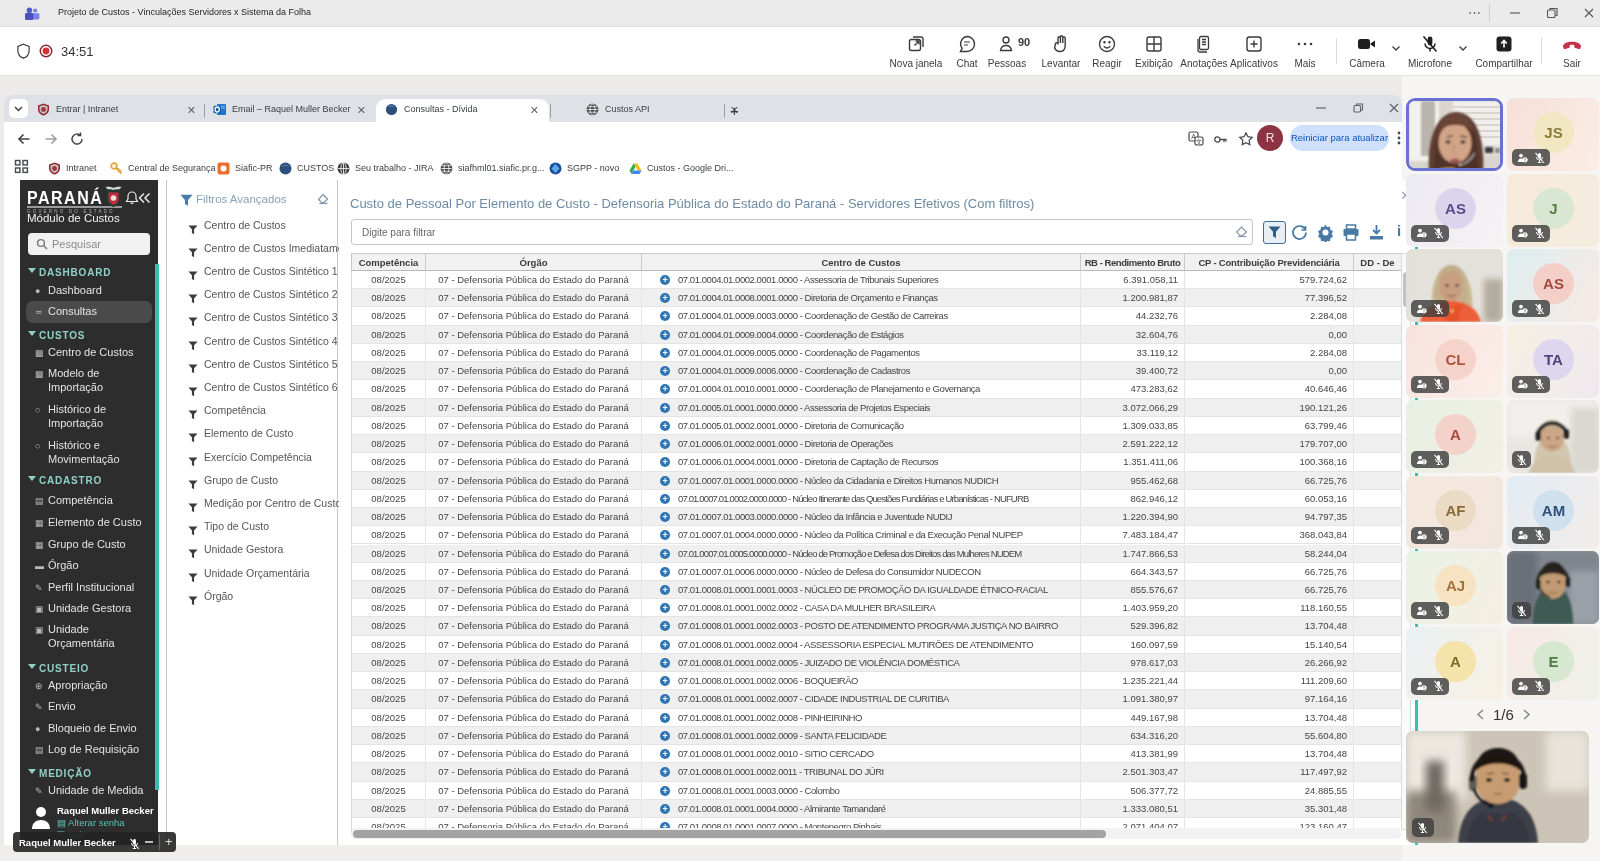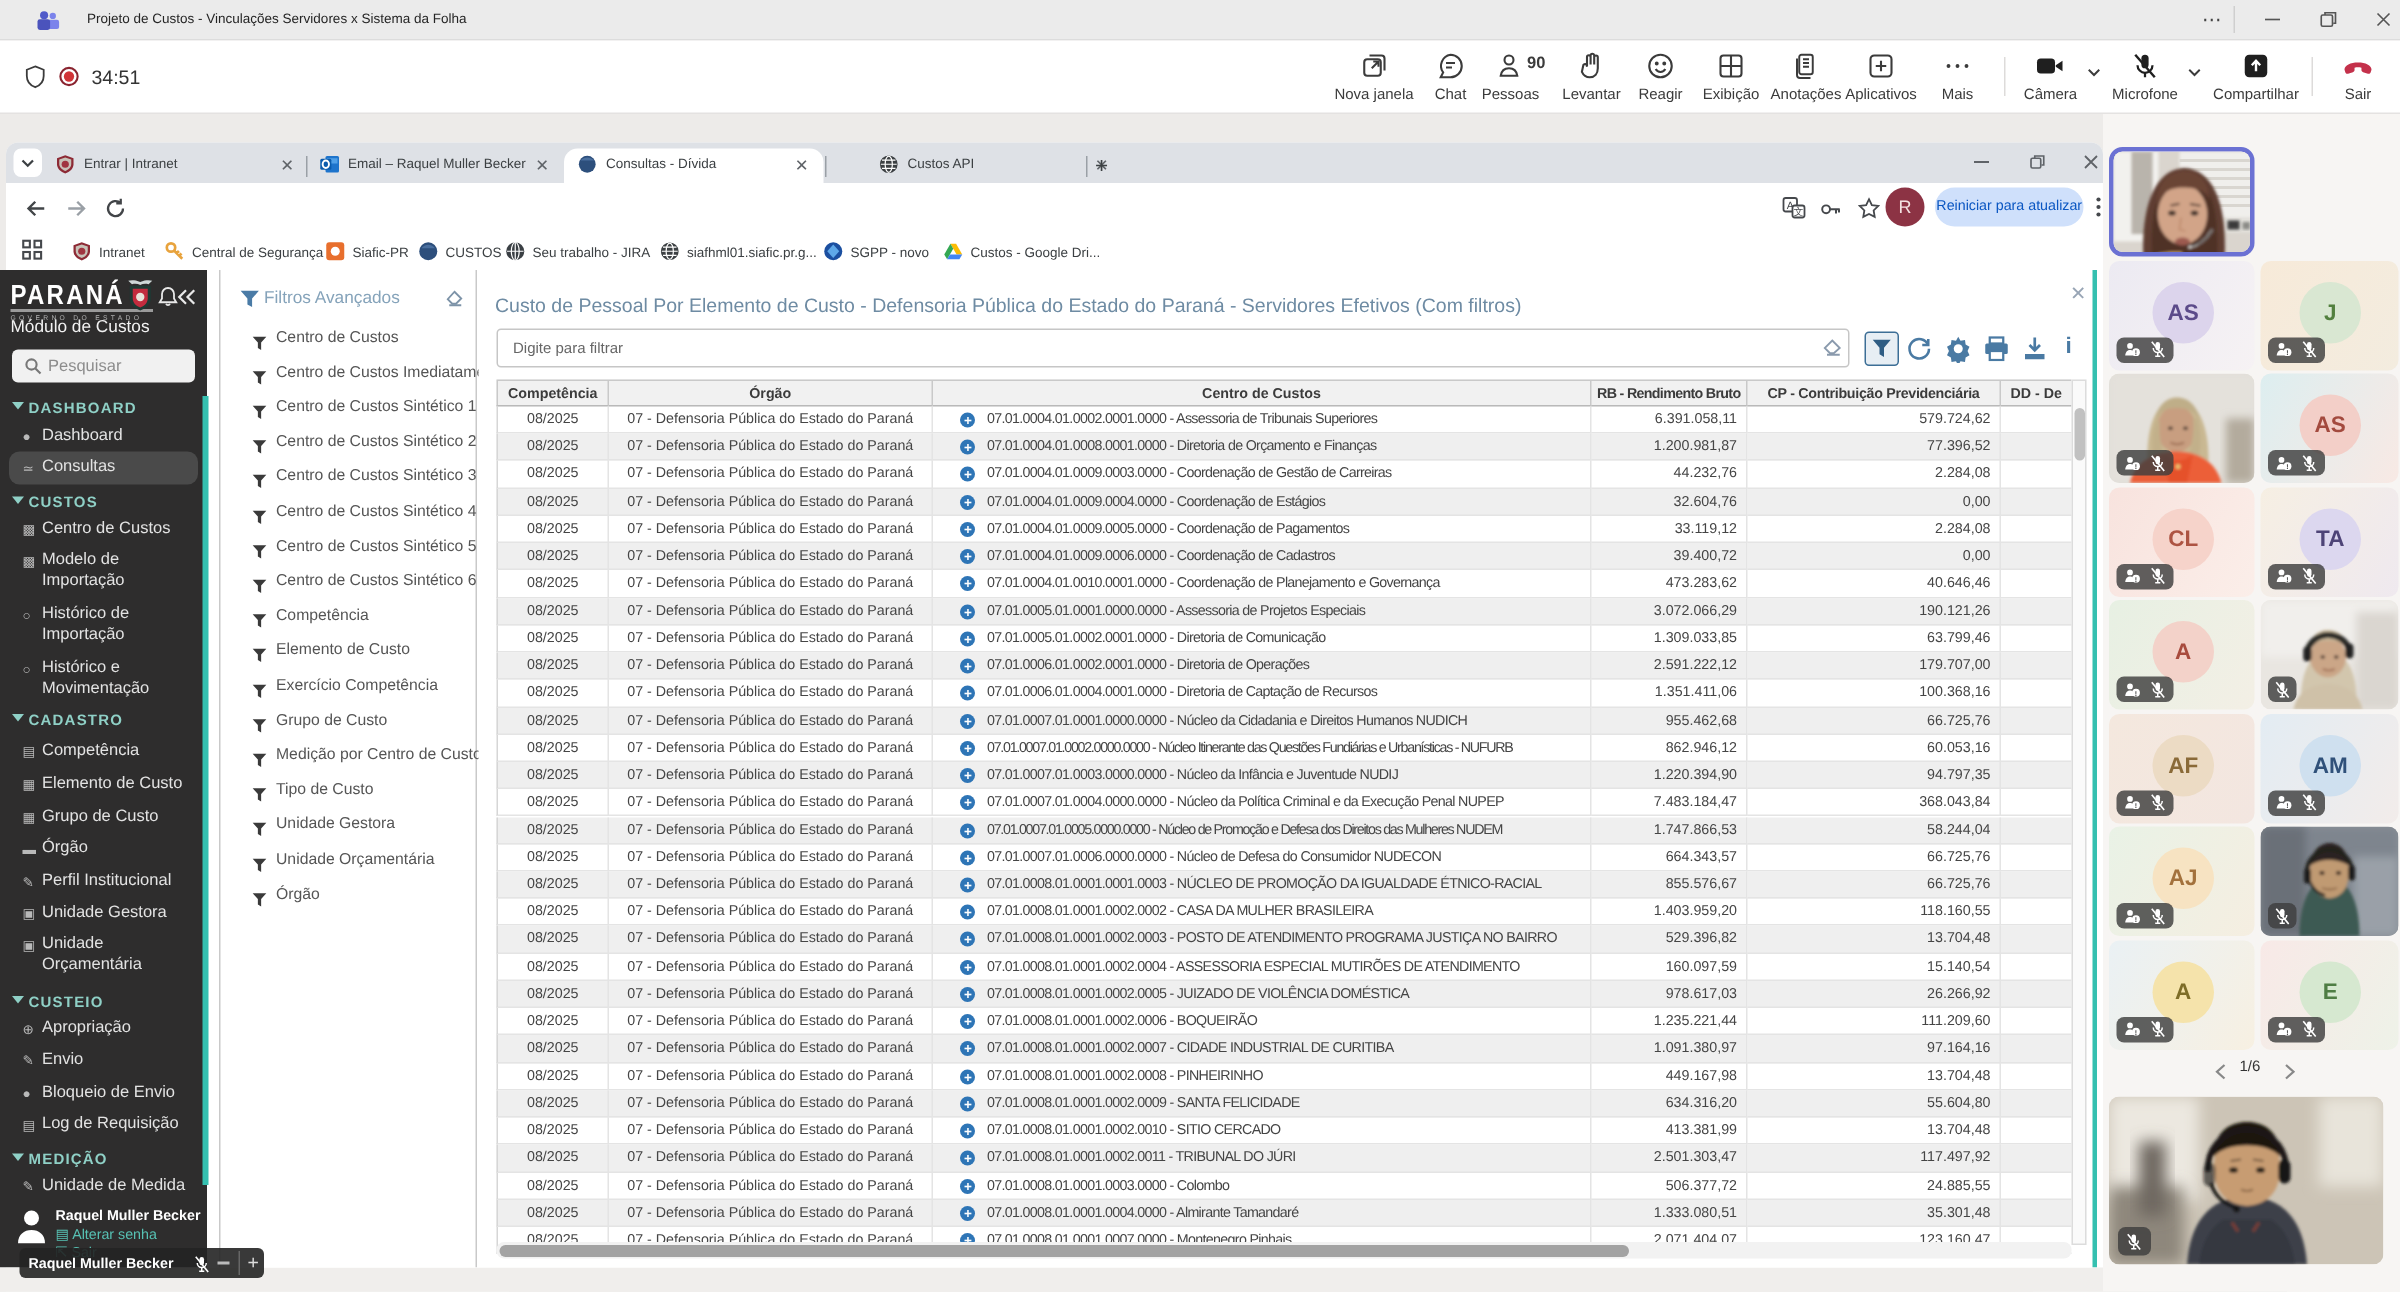--- a/index.html
+++ b/index.html
@@ -24,21 +24,21 @@
 .tab .ttx{position:absolute;top:5px;white-space:nowrap;overflow:hidden;}
 .tabx{position:absolute;top:5px;font-size:11px;color:#5f6368;}
 #activetab{background:#fff;border-radius:9px 9px 0 0;}
 .tabdiv{position:absolute;top:9px;height:14px;width:1px;background:#9aa0a6;}
 #addrbar{left:0;top:27px;width:1398px;height:33px;background:#fff;}
 #urlpill{position:absolute;left:91px;top:3px;width:1082px;height:27px;background:#eff1f4;border-radius:14px;}
 #urltext{position:absolute;left:29px;top:7px;font-size:12px;color:#2a2c30;}
 #bookbar{left:0;top:60px;width:1398px;height:25px;background:#fff;}
 .bk{position:absolute;top:8px;font-size:9px;color:#3c4043;white-space:nowrap;}
 
-#app{left:0;top:180px;width:1398px;height:665px;background:#fff;overflow:hidden;}
+#app{left:20px;top:180px;width:1398px;height:665px;background:#fff;overflow:hidden;}
 #sbar{left:0;top:0;width:138px;height:665px;background:#2e2d2d;overflow:hidden;}
 #tealstripe{left:135px;top:84px;width:4px;height:526px;background:#35c0b0;}
 #fpanel{left:146px;top:0px;width:172px;height:665px;background:#fff;border-left:1px solid #c9c9c9;border-right:1px solid #c9c9c9;}
 .sechead{position:absolute;left:12px;font-size:10px;font-weight:bold;letter-spacing:0.8px;color:#8fd0c6;}
 .mitem{position:absolute;left:28px;font-size:11px;color:#e3e3e3;white-space:nowrap;}
 .micon{position:absolute;left:15px;color:#b9b9b9;font-size:9px;}
 .fitem{position:absolute;left:35px;font-size:10.5px;width:135px;overflow:hidden;color:#555;white-space:nowrap;}
 .ficon{position:absolute;left:22px;top:1px;}
 
 .trow{position:absolute;left:331px;width:1050px;height:18.233px;display:flex;font-size:9.5px;color:#454545;}
@@ -825,20 +825,37 @@
 <ellipse cx="39" cy="41" rx="2.6" ry="1.7" fill="#40302a"></ellipse>
 <ellipse cx="54" cy="41" rx="2.6" ry="1.7" fill="#40302a"></ellipse>
 <path d="M38 36 l6 -1.2 M51 35 l7 1.2" stroke="#5a4236" stroke-width="1.4"></path>
 <path d="M45 44 L44 52 L48 53" stroke="#c08c6e" stroke-width="1.2" fill="none"></path>
 <ellipse cx="46" cy="60" rx="5" ry="2.6" fill="#9c5a50"></ellipse>
 <path d="M66 52 Q60 62 50 64" stroke="#e8e6e2" stroke-width="1.6" fill="none"></path>
 <path d="M66 52 Q61 61 52 63" stroke="#2a2a2a" stroke-width="0.9" fill="none"></path>
 <path d="M20 73 C26 68 36 66 46 67 L44 73 Z" fill="#caa36b"></path>
 </g>
       </svg></div>
+    <div class="tile" style="left:1507px;top:98px;width:92px;height:73px;background:linear-gradient(120deg,#f6dfda,#fbeee4);">
+      <div class="init" style="left:26px;top:14px;background:#f2e7c3;color:#8a7c33;">JS</div>
+      <div class="badge">
+        <svg width="11" height="10" viewBox="0 0 11 10">
+          <circle cx="4" cy="2.6" r="1.9" fill="#fff"></circle>
+          <path d="M0.8 9 c0.3-2.6 1.6-3.6 3.2-3.6 s2.9 1 3.2 3.6z" fill="#fff"></path>
+          <circle cx="8" cy="6.8" r="2.6" fill="#fff"></circle>
+          <text x="8" y="8.9" font-size="4.6" font-weight="bold" fill="#3e3e3e" text-anchor="middle" font-family="Liberation Sans">!</text>
+        </svg>
+        <svg width="11" height="12" viewBox="0 0 11 12">
+          <rect x="4" y="1" width="3" height="5.5" rx="1.5" fill="#fff"></rect>
+          <path d="M2.5 5 a3 3 0 0 0 6 0" stroke="#fff" stroke-width="1" fill="none"></path>
+          <path d="M5.5 8 V10 M3.8 10.5 H7.2" stroke="#fff" stroke-width="1"></path>
+          <path d="M1.5 0.8 L9.8 11" stroke="#fff" stroke-width="1.1"></path>
+        </svg>
+      </div>
+    </div>
     <div class="tile" style="left:1406px;top:173.5px;width:97px;height:73px;background:linear-gradient(120deg,#eceaf2,#f6f2f4);">
       <div class="init" style="left:29px;top:14px;background:#dcd4ec;color:#5c4b8a;">AS</div>
       <div class="badge">
         <svg width="11" height="10" viewBox="0 0 11 10">
           <circle cx="4" cy="2.6" r="1.9" fill="#fff"></circle>
           <path d="M0.8 9 c0.3-2.6 1.6-3.6 3.2-3.6 s2.9 1 3.2 3.6z" fill="#fff"></path>
           <circle cx="8" cy="6.8" r="2.6" fill="#fff"></circle>
           <text x="8" y="8.9" font-size="4.6" font-weight="bold" fill="#3e3e3e" text-anchor="middle" font-family="Liberation Sans">!</text>
         </svg>
         <svg width="11" height="12" viewBox="0 0 11 12">
@@ -1129,21 +1146,21 @@
           <rect x="4" y="1" width="3" height="5.5" rx="1.5" fill="#fff"></rect>
           <path d="M2.5 5 a3 3 0 0 0 6 0" stroke="#fff" stroke-width="1" fill="none"></path>
           <path d="M5.5 8 V10 M3.8 10.5 H7.2" stroke="#fff" stroke-width="1"></path>
           <path d="M1.5 0.8 L9.8 11" stroke="#fff" stroke-width="1.1"></path>
         </svg>
       </div>
     </div>
     <svg class="abs" style="left:1475px;top:708px" width="11" height="13" viewBox="0 0 11 13" fill="none" stroke="#888" stroke-width="1.5">
       <path d="M8 2 L3 6.5 L8 11"></path>
     </svg>
-    <div class="abs" style="left:1493px;top:706px;font-size:10px;color:#333;">1/6</div>
+    <div class="abs" style="left:1493px;top:706px;font-size:15px;color:#333;">1/6</div>
     <svg class="abs" style="left:1521px;top:708px" width="11" height="13" viewBox="0 0 11 13" fill="none" stroke="#888" stroke-width="1.5">
       <path d="M3 2 L8 6.5 L3 11"></path>
     </svg>
     <div class="tile" style="left:1406px;top:731px;width:183px;height:112px;"><svg width="183" height="112" viewBox="0 0 183 112" preserveAspectRatio="none">
         <defs>
           <filter id="b3" x="-20%" y="-20%" width="140%" height="140%">
             <feGaussianBlur stdDeviation="3"></feGaussianBlur>
           </filter>
           <filter id="b1" x="-20%" y="-20%" width="140%" height="140%">
             <feGaussianBlur stdDeviation="1.2"></feGaussianBlur>

